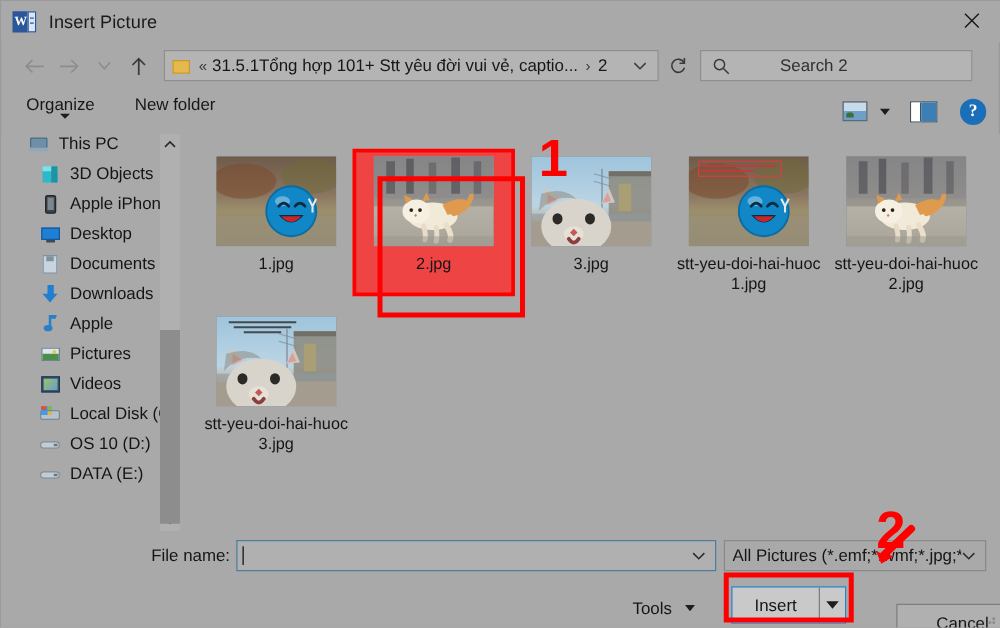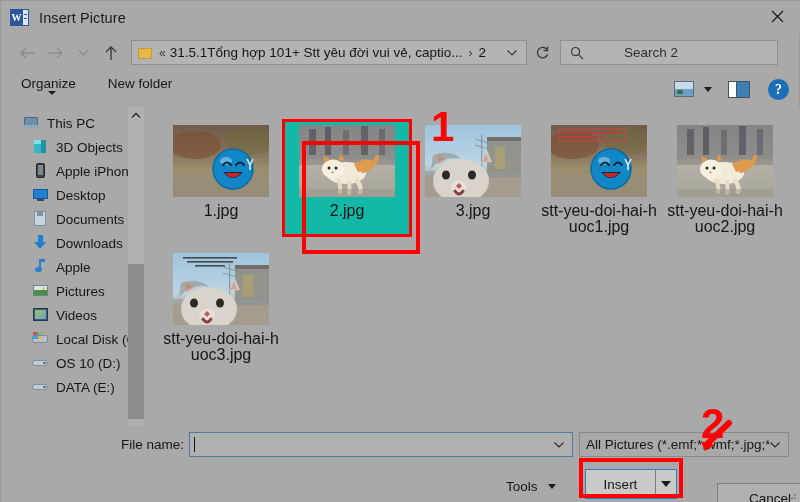--- a/index.html
+++ b/index.html
@@ -234,21 +234,21 @@
 
   
   #sidebar {
     width: 145px; flex: 0 0 auto;
     position: relative;
     overflow: hidden;
     background: #a9a9a9;
   }
   .side-item {
     height: 24px;
-    display: flex; align-items: flex-end;
+    display: flex; align-items: flex-start;
     padding-left: 22px;
     cursor: default;
   }
   .side-item .si-icon {
     width: 17px; height: 17px;
     margin-right: 7px;
     flex: 0 0 auto;
     position: relative;
   }
   .side-item .si-label {
@@ -355,29 +355,29 @@
   .file-thumb {
     width: 96px; height: 72px;
     background: #8e8e8e;
     display: flex; align-items: center; justify-content: center;
     overflow: hidden;
     position: relative;
   }
   .file-thumb svg { display:block; }
   .file-label {
     margin-top: 6px;
-    font-size: 16px;
+    font-size: 13px;
     color: #151515;
     text-align: center;
     line-height: 16px;
     width: 118px;
     word-break: break-all;
   }
   .file-item.selected {
-    background: #14b8a6;
+    background: #ef4444;
     outline: 3px solid #ff0000;
     outline-offset: -1px;
   }
 
   
   #bottom {
     position: absolute; left: 0; top: 424px;
     width: 800px; height: 78px;
     background: #a9a9a9;
   }

